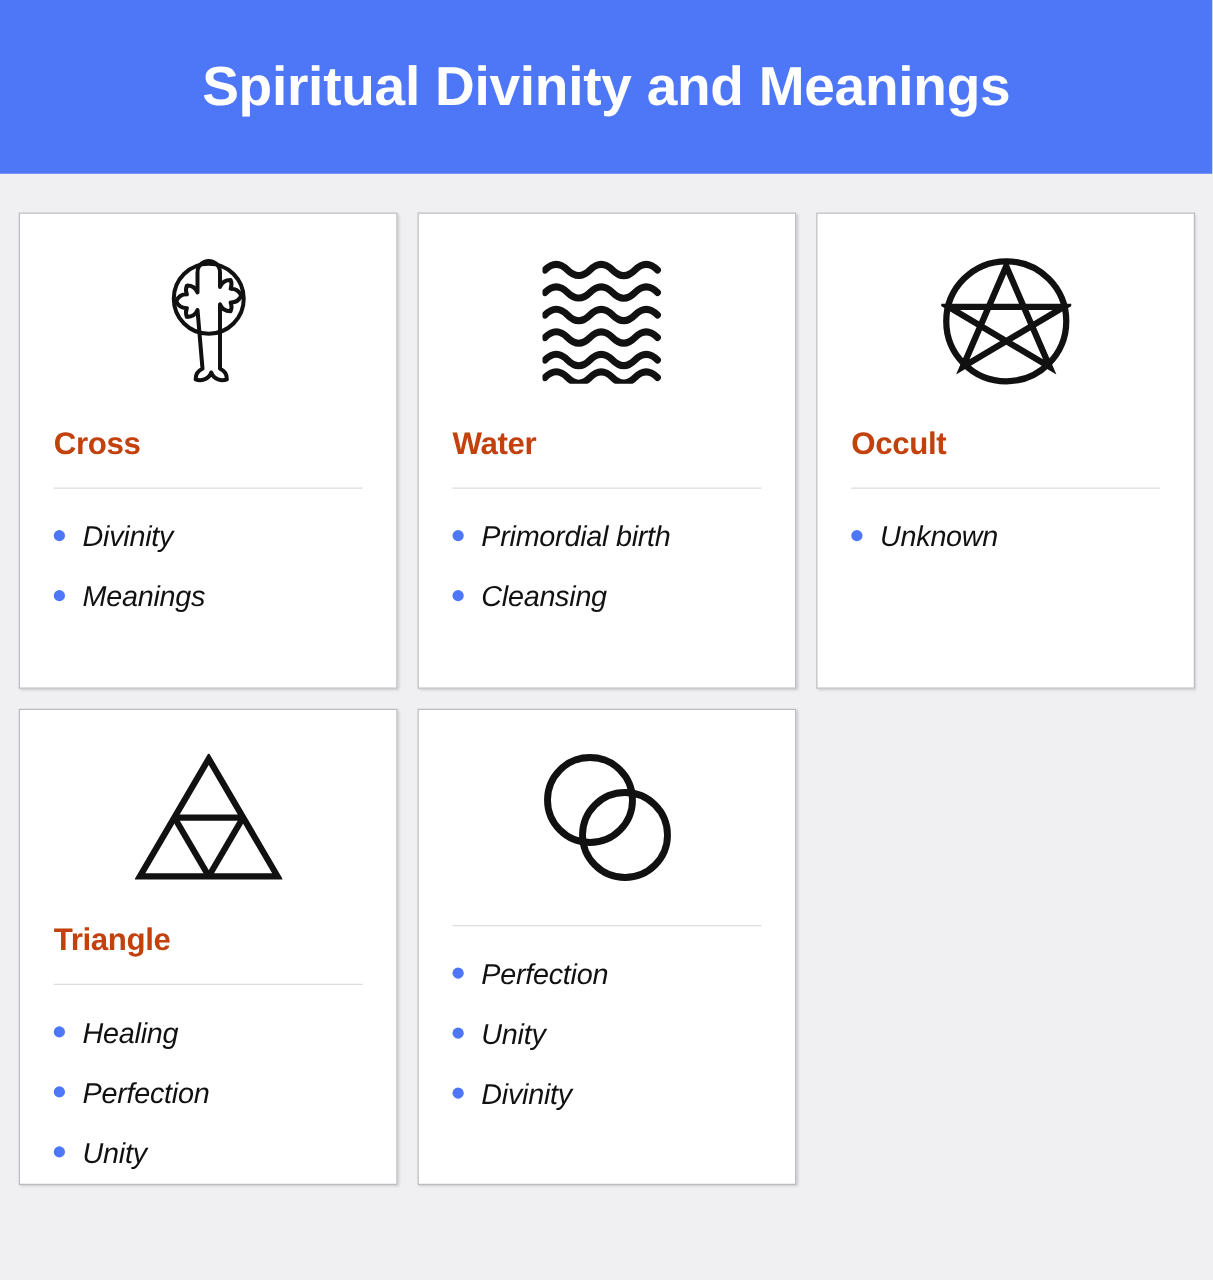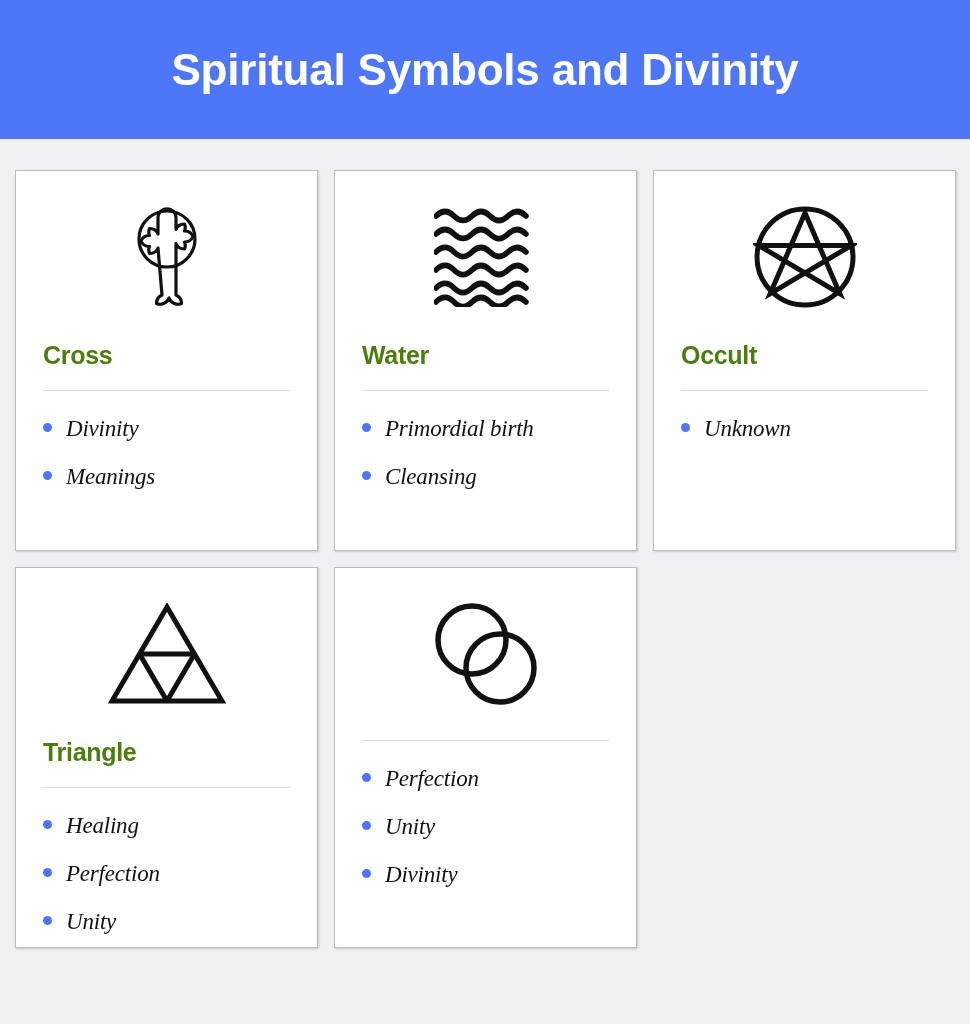--- a/index.html
+++ b/index.html
@@ -70,38 +70,37 @@
   }
 
   .icon-wrap svg {
     display: block;
   }
 
   
   .card-title {
     font-size: 25px;
     font-weight: bold;
-    color: #4d7c0f;
+    color: #c2410c;
     line-height: 1;
     letter-spacing: -0.3px;
     padding-bottom: 22px;
   }
 
   .divider {
     height: 1px;
     background: #dcdcdf;
     width: 100%;
     flex: none;
   }
 
   
   .meaning-list {
     list-style: none;
     padding-top: 26px;
-    font-family: Liberation Serif, serif;
   }
 
   .meaning-item {
     display: flex;
     align-items: baseline;
     margin-bottom: 24px;
   }
 
   .bullet {
     width: 9px;
@@ -119,21 +118,21 @@
     font-style: italic;
     color: #111111;
     line-height: 1.05;
     letter-spacing: -0.2px;
   }
 </style>
 </head>
 <body>
 
 <div class="header">
-  <h1 class="header-title">Spiritual Symbols and Divinity</h1>
+  <h1 class="header-title">Spiritual Divinity and Meanings</h1>
 </div>
 
 <div class="grid">
 
   <div class="card">
     <div class="icon-wrap">
       <svg width="98" height="118" viewBox="0 0 98 118" fill="none" stroke="#111111" stroke-width="3.2">
         <circle cx="49" cy="41" r="28"></circle>
         <path d="M40 20
                  a9 9 0 0 1 5.5 -8.5

